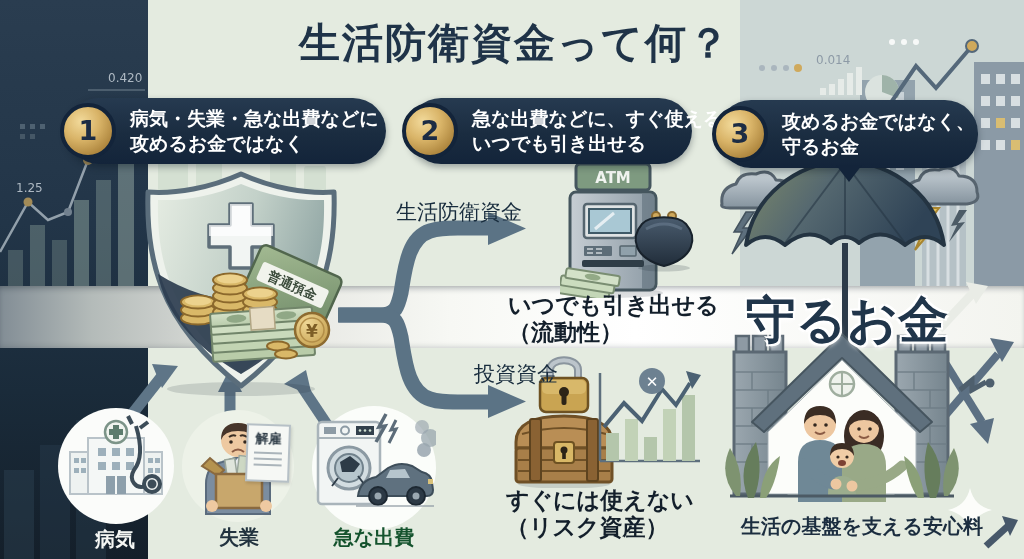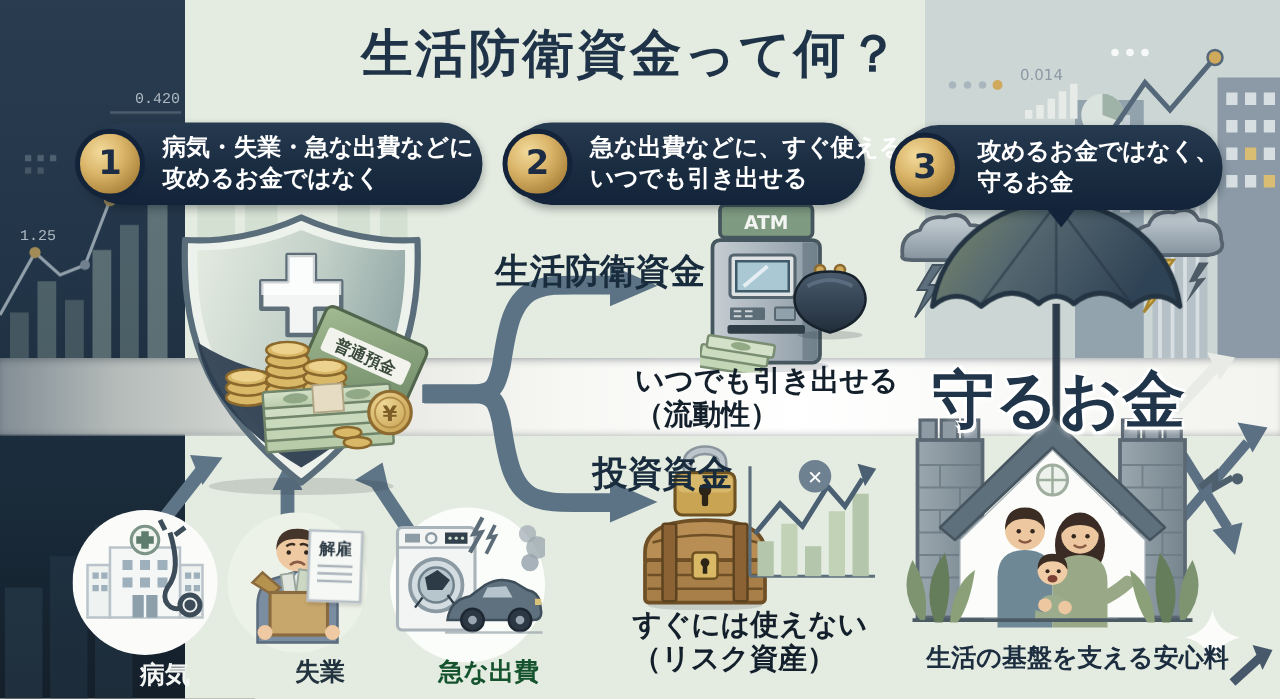--- a/index.html
+++ b/index.html
@@ -3,49 +3,49 @@
 <meta charset="utf-8">
 <style>
   html,body{margin:0;padding:0;background:#888;}
   #stage{
     position:relative;width:1024px;height:559px;overflow:hidden;
     background:#e4ebe0;font-family:"DejaVu Sans",sans-serif;
   }
   .abs{position:absolute;}
   
   #left-panel{left:0;top:0;width:148px;height:559px;z-index:1;
-    background:linear-gradient(180deg,#2a3d50 0%,#223548 40%,#1a2b3a 70%,#141f2a 100%);font-family:Liberation Mono, monospace;}
+    background:linear-gradient(180deg,#2a3d50 0%,#223548 40%,#1a2b3a 70%,#141f2a 100%);}
   #right-panel{left:740px;top:0;width:284px;height:292px;z-index:1;background:#ccd7d5;}
   .bg-bar{z-index:1;background:#c2d3c2;opacity:.45;border-radius:3px;}
   #band{left:0;top:286px;width:1024px;height:62px;z-index:2;
     background:linear-gradient(90deg,#828d95 0%,#b4bbb9 9%,#e2e3de 24%,#f7f8f4 44%,#ffffff 62%,#f3f4ef 100%);
     box-shadow:inset 0 5px 7px -4px rgba(25,35,46,.45), inset 0 -4px 6px -4px rgba(25,35,46,.25);}
   
-  #title{left:268px;top:16px;width:474px;z-index:5;text-align:center;
+  #title{left:278px;top:16px;width:474px;z-index:5;text-align:center;
     font-family:"DejaVu Serif",serif;font-weight:700;font-size:41px;color:#1f3348;letter-spacing:2px;white-space:nowrap;}
   
   .banner{z-index:5;background:linear-gradient(180deg,#263a50 0%,#1a2c40 55%,#13243a 100%);
     border-radius:33px;box-shadow:0 3px 7px rgba(10,20,30,.35);
     display:flex;flex-direction:column;justify-content:center;
     padding-left:64px;box-sizing:border-box;color:#fff;font-weight:700;font-size:19px;line-height:1.3;white-space:nowrap;}
   .badge{position:absolute;left:-6px;top:50%;margin-top:-28px;width:56px;height:56px;border-radius:50%;
     background:radial-gradient(circle at 35% 30%,#f2dA9b 0%,#d9b468 40%,#b08840 75%,#8f6a2c 100%);
     border:4px solid #13243a;box-sizing:border-box;z-index:6;
     display:flex;align-items:center;justify-content:center;font-size:27px;font-weight:900;color:#1c2c44;}
   #banner-3-tail{left:118px;top:100%;margin-top:-3px;width:0;height:0;z-index:5;
     border-left:13px solid transparent;border-right:13px solid transparent;border-top:17px solid #13243a;}
   
-  .flow-label{z-index:6;font-size:28px;font-weight:700;color:#182c3d;white-space:nowrap;}
+  .flow-label{z-index:6;font-size:21px;font-weight:400;color:#182c3d;white-space:nowrap;}
   .caption{z-index:6;text-align:left;font-weight:900;color:#131f2b;font-size:23px;line-height:1.18;white-space:nowrap;}
   #mamoru{left:742px;top:287px;width:210px;z-index:7;text-align:center;font-size:50px;font-weight:900;color:#20354a;white-space:nowrap;
     text-shadow:-2px -2px 0 #fff,2px -2px 0 #fff,-2px 2px 0 #fff,2px 2px 0 #fff,0 3px 5px rgba(255,255,255,.9);}
   #protect-caption{left:728px;top:513px;width:268px;z-index:6;text-align:center;font-size:20px;font-weight:900;color:#1b2d3f;white-space:nowrap;}
   
   .cause-circle{z-index:3;border-radius:50%;}
-  .cause-label{z-index:6;text-align:center;font-size:20px;font-weight:900;white-space:nowrap;padding-left:17px;}
+  .cause-label{z-index:6;text-align:center;font-size:20px;font-weight:900;white-space:nowrap;}
   #kaiko-paper{left:246px;top:424px;width:40px;height:54px;z-index:5;background:#f6f8f5;border:2px solid #b6c0c6;
     transform:rotate(2deg);box-shadow:1px 2px 3px rgba(0,0,0,.15);text-align:center;}
   #kaiko-paper .t{font-size:13px;font-weight:900;color:#2c3a45;margin-top:4px;}
   #kaiko-paper .l{height:2px;background:#aab4ba;margin:4px 6px 0 6px;}
   svg{display:block;}
 </style>
 </head>
 <body>
 
 <div id="stage">

